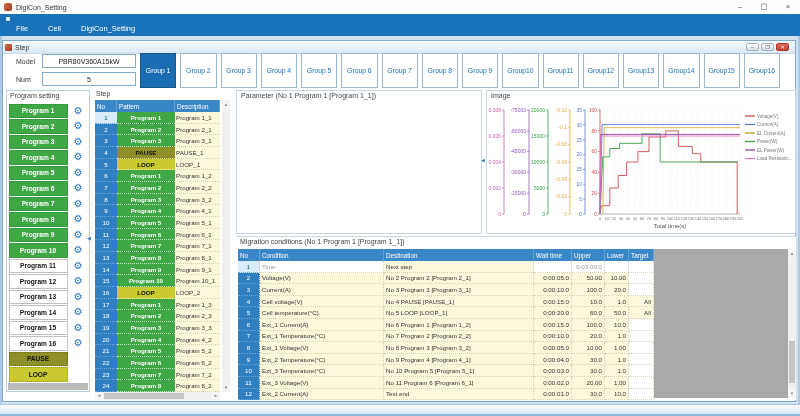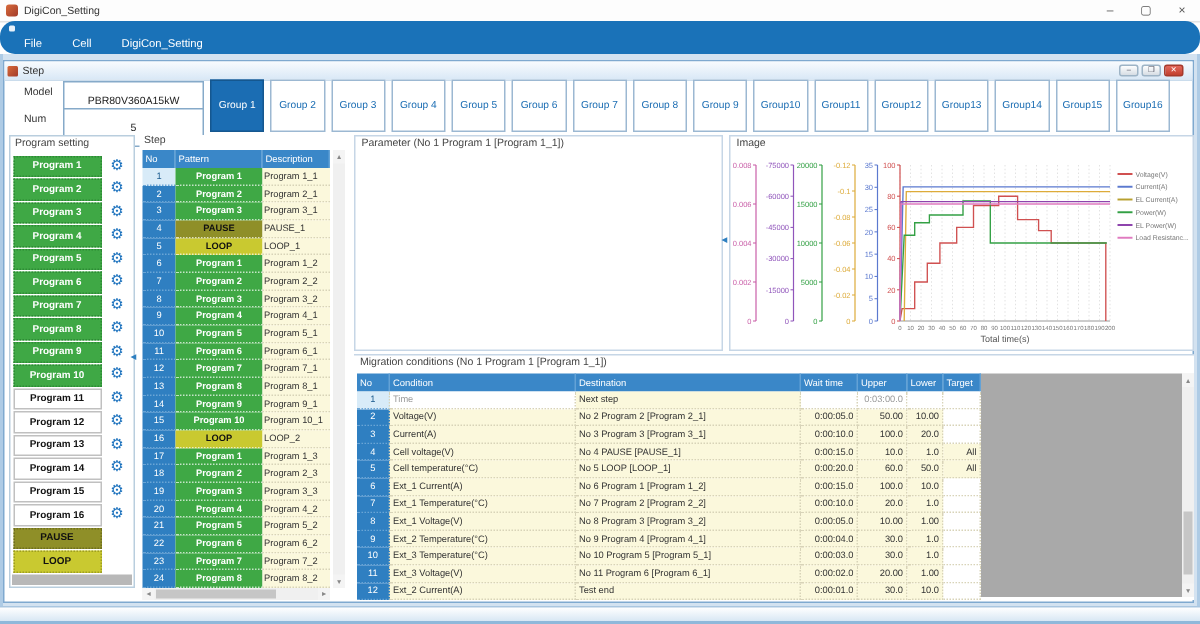--- a/index.html
+++ b/index.html
@@ -6,21 +6,21 @@
   .app{position:relative;width:800px;height:416px;background:#fff;overflow:hidden;
        font-family:"Liberation Sans",sans-serif;-webkit-font-smoothing:antialiased;}
   
   .titlebar{position:absolute;left:0;top:0;right:0;height:14px;background:#fdfdfd;
             border-bottom:1px solid #e4e4e4;display:flex;align-items:center;padding-left:4px;}
   .app-icon{width:8px;height:8px;border-radius:2px;background:linear-gradient(135deg,#d86a3a,#a23b2a);}
   .title-text{font-size:7px;color:#333;margin-left:4px;}
   .win-btns{margin-left:auto;display:flex;}
   .win-btn{width:24px;height:14px;text-align:center;font-size:8px;color:#555;line-height:13px;}
   
-  .ribbon{position:absolute;top:14px;left:0;right:0;height:22px;background:#1a72b8;border-radius:10px;}
+  .ribbon{position:absolute;top:14px;left:0;right:0;height:22px;background:#1a72b8;}
   .qa-dot{position:absolute;left:6px;top:3px;width:4px;height:4px;background:#e8f1fa;border-radius:1px;}
   .menu{position:absolute;left:16px;bottom:3px;display:flex;gap:20px;}
   .menu-item{color:#fff;font-size:7.5px;}
   
   .mdi{position:absolute;left:0;top:36px;right:0;height:368px;background:#d3e2f0;
        border-left:2px solid #aecbe5;border-right:2px solid #aecbe5;box-sizing:border-box;}
   .statusbar{position:absolute;left:0;top:404px;right:0;height:12px;
              background:linear-gradient(#ffffff,#d8e7f4);border-top:1px solid #a9c6e0;border-bottom:2px solid #8fb8da;box-sizing:border-box;}
   
   .child{position:absolute;left:2px;top:40px;width:794px;height:362px;background:#fff;
@@ -29,21 +29,21 @@
             padding:0 6px 0 2px;border-bottom:1px solid #cadcec;}
   .child-icon{width:7px;height:7px;border-radius:1px;background:linear-gradient(135deg,#d86a3a,#a23b2a);}
   .child-title{font-size:7px;color:#333;margin-left:3px;}
   .child-btns{margin-left:auto;display:flex;gap:2px;}
   .cbtn{width:13px;height:8px;border-radius:2px;border:1px solid #9eb4c6;font-size:5px;line-height:7px;
         text-align:center;color:#445;background:linear-gradient(#fefefe,#d6dde4);box-sizing:border-box;}
   .cbtn.close{background:linear-gradient(#e2675a,#c2402f);border-color:#a63a2c;color:#fff;}
   
   .flabel{position:absolute;font-size:7px;color:#333;}
   .finput{position:absolute;border:1px solid #86aac9;background:#fff;font-size:7px;color:#222;
-          text-align:center;font-family:"Liberation Sans",sans-serif;padding:12px;box-sizing:border-box;}
+          text-align:center;font-family:"Liberation Sans",sans-serif;padding:0;box-sizing:border-box;}
   
   .gtabs{position:absolute;left:140px;top:53px;width:640px;height:35px;display:flex;gap:4px;}
   .gtab{flex:1;border:1px solid #9cb8d2;background:#fff;color:#1b6db3;font-size:6.8px;
         display:flex;align-items:center;justify-content:center;box-sizing:border-box;}
   .gtab.active{background:#1b6db3;color:#fff;border-color:#15578f;}
   
   .plabel{font-size:7px;color:#444;}
   
   .prog-panel{position:absolute;left:6px;top:90px;width:84px;height:302px;border:1px solid #b9cede;
               background:#fff;box-sizing:border-box;}

